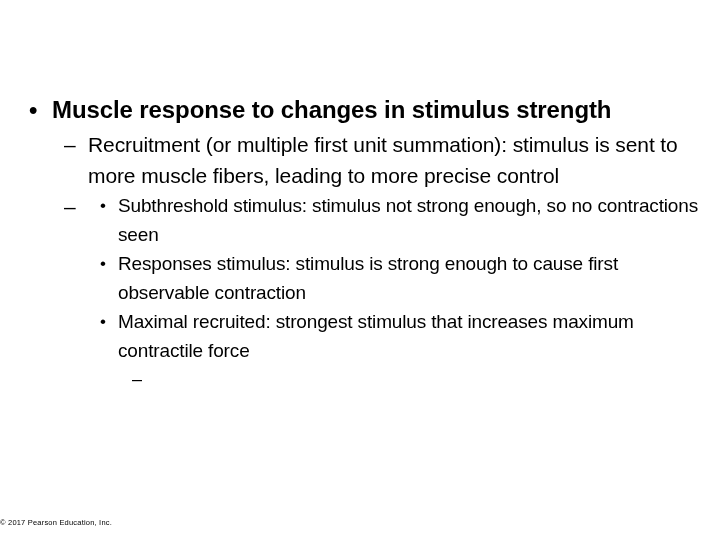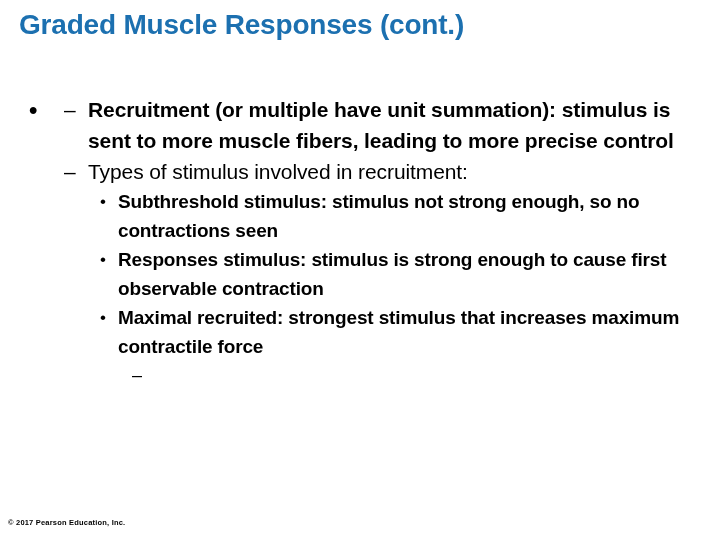--- a/index.html
+++ b/index.html
@@ -111,56 +111,55 @@
     letter-spacing: -0.1px;
   }
   .lvl4 .mark {
     position: absolute;
     left: 132px;
     top: 0;
     font-size: 18px;
     line-height: 28px;
   }
 
-  .strong { font-weight: bold; text-align: center; }
-  .reg { font-weight: bold; }
+  .strong { font-weight: normal; text-align: center; }
+  .reg { font-weight: normal; }
 
   
   .footer {
     position: absolute;
-    left: 8px;
+    left: 0;
     top: 518px;
     font-size: 7.5px;
     line-height: 10px;
-    font-weight: bold;
+    font-weight: normal;
     color: #000000;
     letter-spacing: 0.2px;
   }
 </style>
 </head>
 <body>
 
 <div class="slide">
 
-  <div class="slide-title">Graded Muscle Responses (cont.)</div>
 
   <div class="body-block">
 
     <div class="bullet-row lvl1">
       <span class="mark">•</span>
+      <span>Muscle response to changes in stimulus strength</span>
     </div>
 
     <div class="bullet-row lvl2">
       <span class="mark">–</span>
-      <span class="strong">Recruitment</span><span class="reg"> (or </span><span class="strong">multiple have unit summation</span><span class="reg">): stimulus is sent to more muscle fibers, leading to more precise control</span>
+      <span class="strong">Recruitment</span><span class="reg"> (or </span><span class="strong">multiple first unit summation</span><span class="reg">): stimulus is sent to more muscle fibers, leading to more precise control</span>
     </div>
 
     <div class="bullet-row lvl2">
       <span class="mark">–</span>
-      <span>Types of stimulus involved in recruitment:</span>
     </div>
 
     <div class="bullet-row lvl3">
       <span class="mark">•</span>
       <span class="strong">Subthreshold stimulus</span><span class="reg">: stimulus not strong enough, so no contractions seen</span>
     </div>
 
     <div class="bullet-row lvl3">
       <span class="mark">•</span>
       <span class="strong">Responses stimulus</span><span class="reg">: stimulus is strong enough to cause first observable contraction</span>

